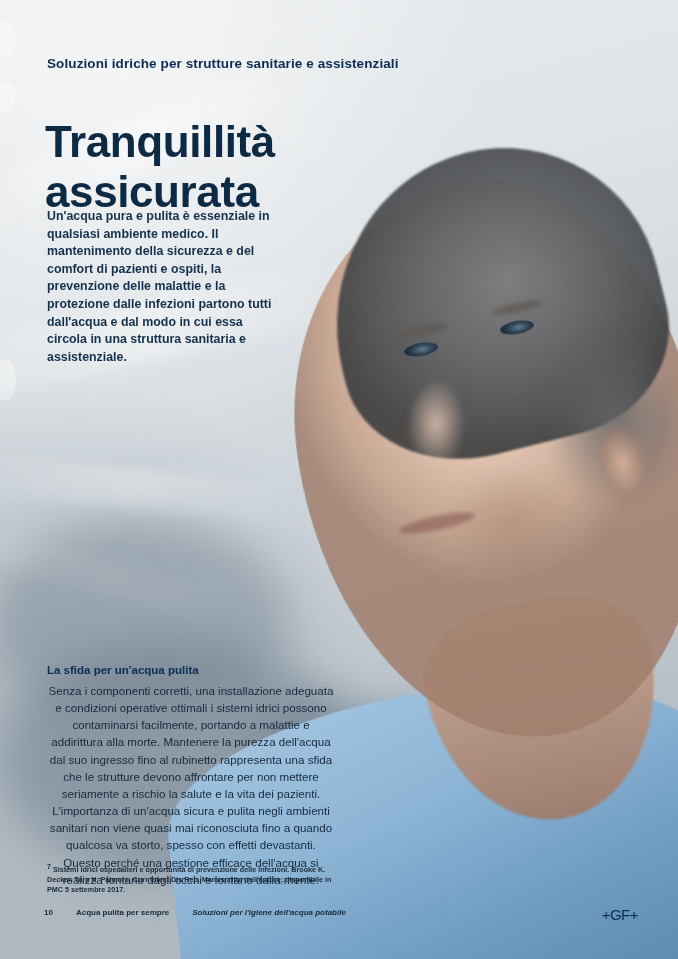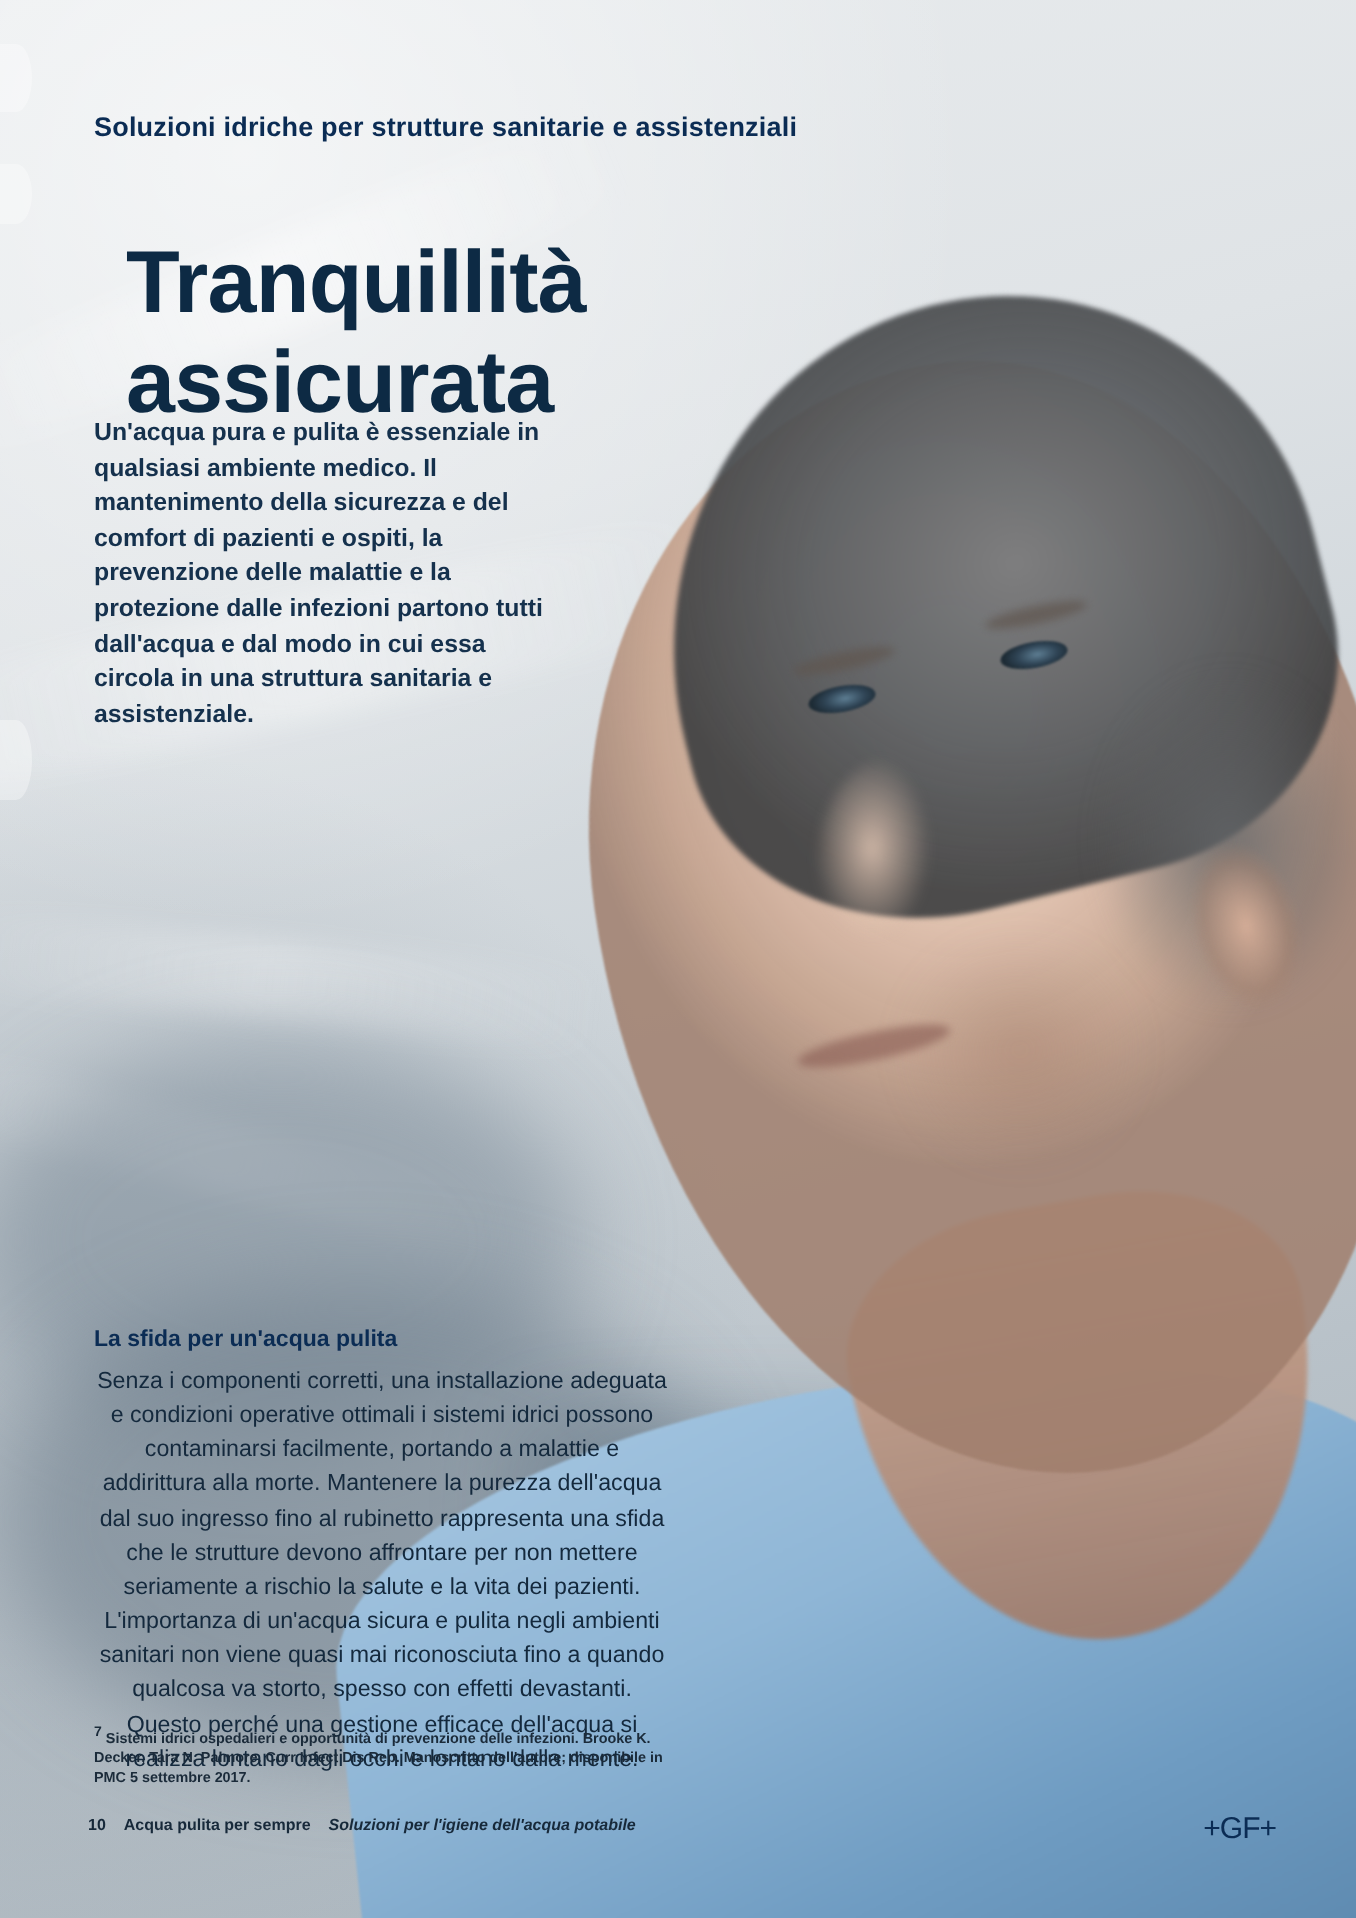--- a/index.html
+++ b/index.html
@@ -191,21 +191,21 @@
     top: 56px;
     width: 430px;
     color: #0b2c54;
     font-size: 13.5px;
     font-weight: bold;
     letter-spacing: 0.1px;
     line-height: 1.2;
   }
   .headline {
     position: absolute;
-    left: 63px;
+    left: 45px;
     top: 88px;
     width: 420px;
     color: #0d2a44;
     font-size: 44px;
     font-weight: bold;
     line-height: 1.12;
     letter-spacing: -0.4px;
   }
   .headline .l2 { display: block; }
   .intro {
@@ -249,21 +249,21 @@
   }
   .footnote sup {
     font-size: 7px;
   }
   .footer {
     position: absolute;
     left: 44px;
     top: 908px;
     display: flex;
     align-items: baseline;
-    gap: 9px;
+    gap: 23px;
     color: #17293a;
     font-size: 8px;
   }
   .footer .pagenum { font-weight: bold; }
   .footer .sep1 { font-weight: bold; }
   .footer .sec { font-weight: bold; font-style: italic; }
   .logo {
     position: absolute;
     right: 40px;
     top: 906px;

